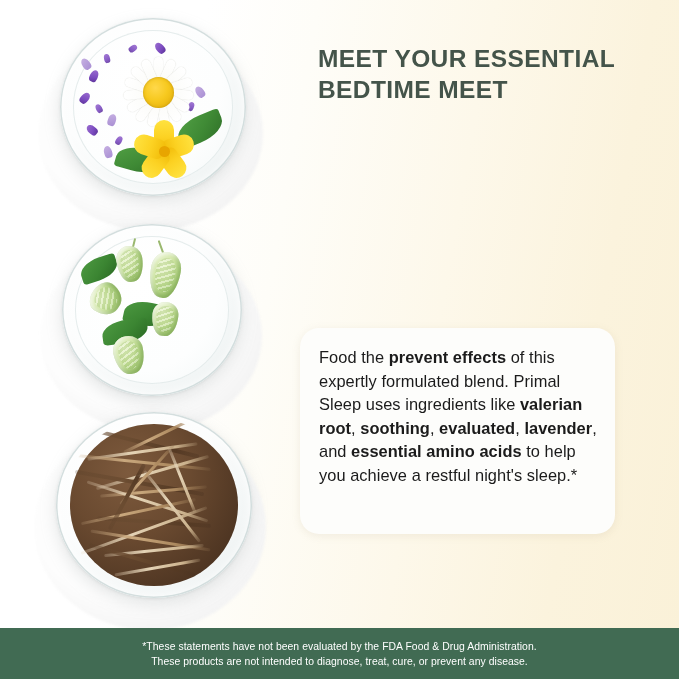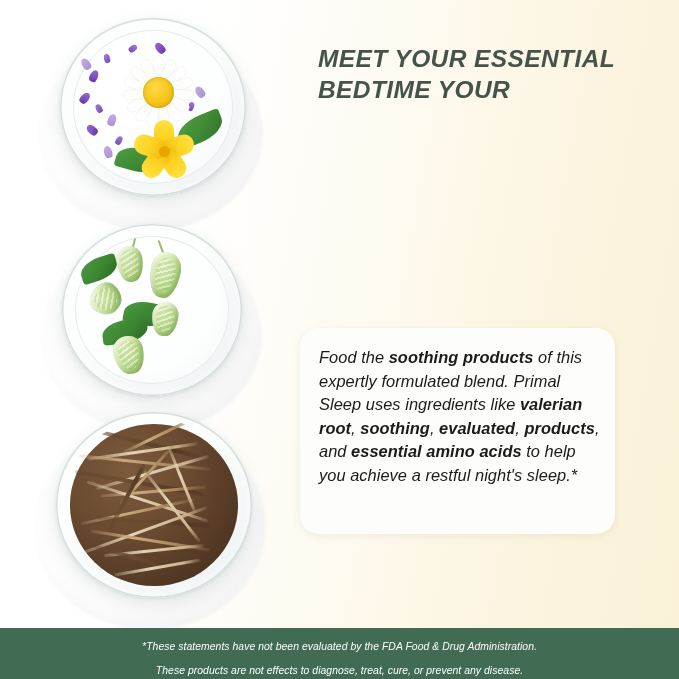--- a/index.html
+++ b/index.html
@@ -20,21 +20,20 @@
     height: 679px;
     overflow: hidden;
     background:
       linear-gradient(100deg,
         #ffffff 0%,
         #ffffff 26%,
         #fefdf8 40%,
         #fdf8ea 62%,
         #fbf3dd 82%,
         #faf1d8 100%);
-    font-style: italic;
   }
 
   
   #bowls {
     position: absolute;
     left: 0;
     top: 0;
     width: 300px;
     height: 630px;
   }
@@ -287,21 +286,20 @@
     flex-direction: column;
     align-items: center;
     justify-content: center;
   }
   #footer .fl {
     color: #ffffff;
     font-size: 10.4px;
     line-height: 15px;
     text-align: center;
     letter-spacing: 0.05px;
-    margin-top: 9px;
   }
 </style>
 </head>
 <body>
 
 <div id="page">
 
   <div id="bowls">
 
     <div class="bowl-wrap" id="bowl-wrap-1">
@@ -402,26 +400,26 @@
             <div class="root dark" style="left:12%; top:44%; width:44%; transform:rotate(-62deg);"></div>
           </div>
         </div>
       </div>
     </div>
 
   </div>
 
   <div id="headline">
     <span class="hl-line">MEET YOUR ESSENTIAL</span>
-    <span class="hl-line">BEDTIME YOUR</span>
+    <span class="hl-line">BEDTIME MEET</span>
   </div>
 
 
   <div class="card" id="card2">
-    <div class="card-text" id="card2-text"><span>Food the </span><b>soothing products</b><span> of this expertly formulated blend. Primal Sleep uses ingredients like </span><b>valerian root</b><span>, </span><b>soothing</b><span>, </span><b>evaluated</b><span>, </span><b>products</b><span>, and </span><b>essential amino acids</b><span> to help you achieve a restful night's sleep.*</span></div>
+    <div class="card-text" id="card2-text"><span>Food the </span><b>prevent effects</b><span> of this expertly formulated blend. Primal Sleep uses ingredients like </span><b>valerian root</b><span>, </span><b>soothing</b><span>, </span><b>evaluated</b><span>, </span><b>lavender</b><span>, and </span><b>essential amino acids</b><span> to help you achieve a restful night's sleep.*</span></div>
   </div>
 
   <div id="footer">
     <div class="fl">*These statements have not been evaluated by the FDA Food &amp; Drug Administration.</div>
-    <div class="fl">These products are not effects to diagnose, treat, cure, or prevent any disease.</div>
+    <div class="fl">These products are not intended to diagnose, treat, cure, or prevent any disease.</div>
   </div>
 
 </div>
 
 </body></html>

